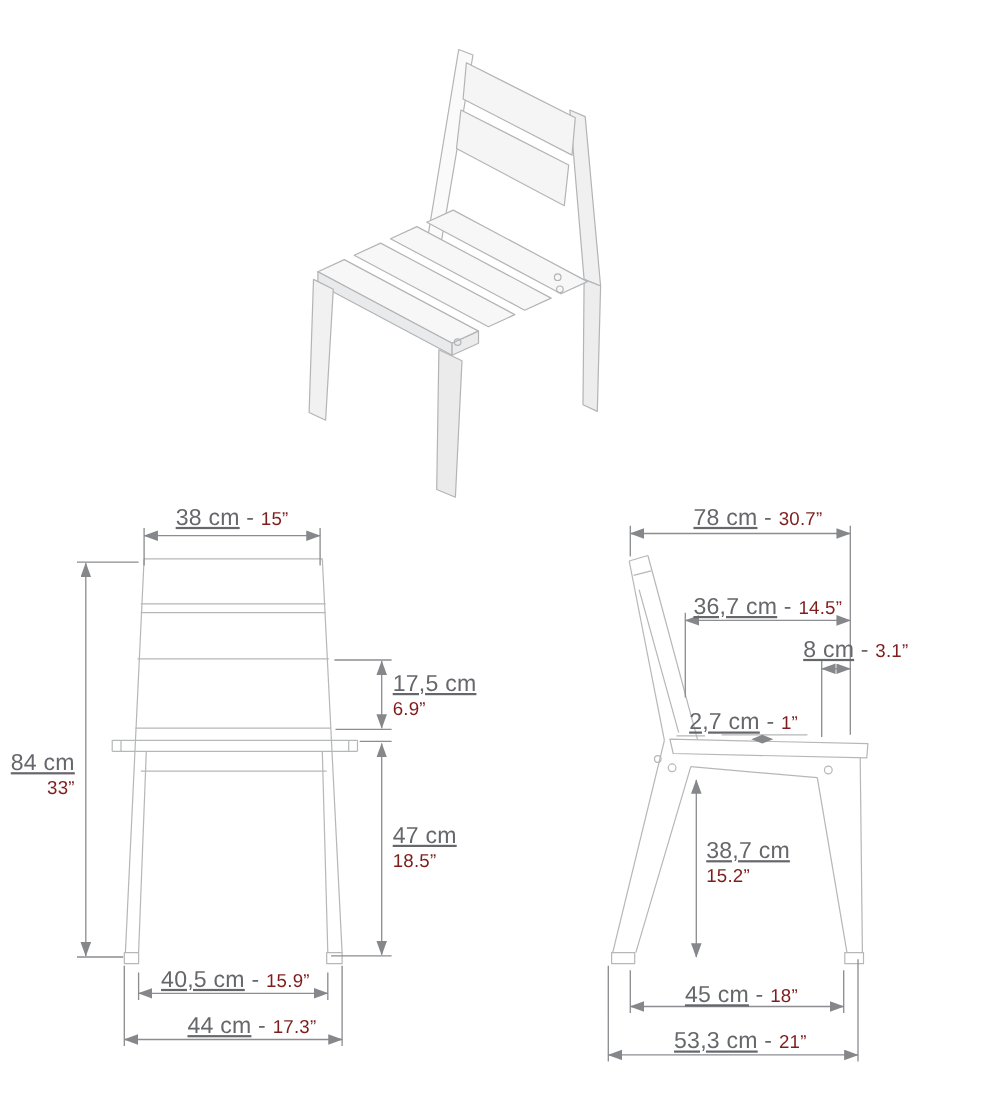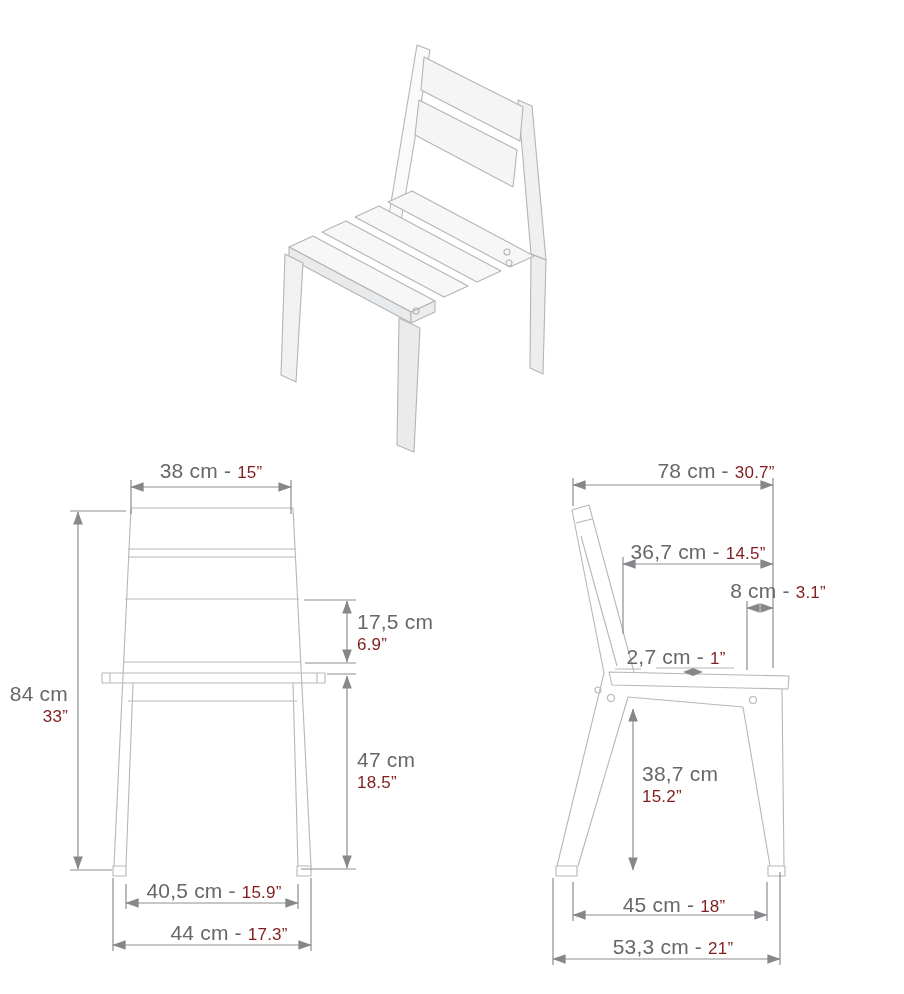--- a/index.html
+++ b/index.html
@@ -10,21 +10,21 @@
     font-family:"Liberation Sans","DejaVu Sans",sans-serif;
     overflow:hidden;
   }
   #lineart{position:absolute;left:0;top:0;}
   .dim-label{
     position:absolute;
     color:#66676b;
     white-space:nowrap;
     letter-spacing:.2px;
   }
-  .dim-label .m{font-size:21px;color:#66676b;}
+  .dim-label .m{font-size:21px;color:#66676b;text-decoration:underline;}
   .dim-label .i{font-size:17px;color:#7f1d1d;}
   .dim-label .sep{font-size:21px;white-space:pre;color:#66676b;}
   .inline{transform:translateX(-50%);}
   .stacked .m,.stacked .i{display:block;line-height:1.22;}
   .ra{text-align:right;}
   .la{text-align:left;}
 </style>
 </head>
 <body>
 
@@ -161,21 +161,21 @@
   </div>
 
   <div class="dim-label inline" style="left:214px;top:879px;">
     <span class="m">40,5 cm</span><span class="sep"> - </span><span class="i">15.9”</span>
   </div>
 
   <div class="dim-label inline" style="left:213px;top:921px;margin-left:16px;">
     <span class="m">44 cm</span><span class="sep"> - </span><span class="i">17.3”</span>
   </div>
 
-  <div class="dim-label inline" style="left:716px;top:459px;">
+  <div class="dim-label inline" style="left:689px;top:459px;">
     <span class="m">78 cm</span><span class="sep"> - </span><span class="i">30.7”</span>
   </div>
 
   <div class="dim-label inline" style="left:698px;top:540px;">
     <span class="m">36,7 cm</span><span class="sep"> - </span><span class="i">14.5”</span>
   </div>
 
   <div class="dim-label inline" style="left:778px;top:579px;">
     <span class="m">8 cm</span><span class="sep"> - </span><span class="i">3.1”</span>
   </div>

